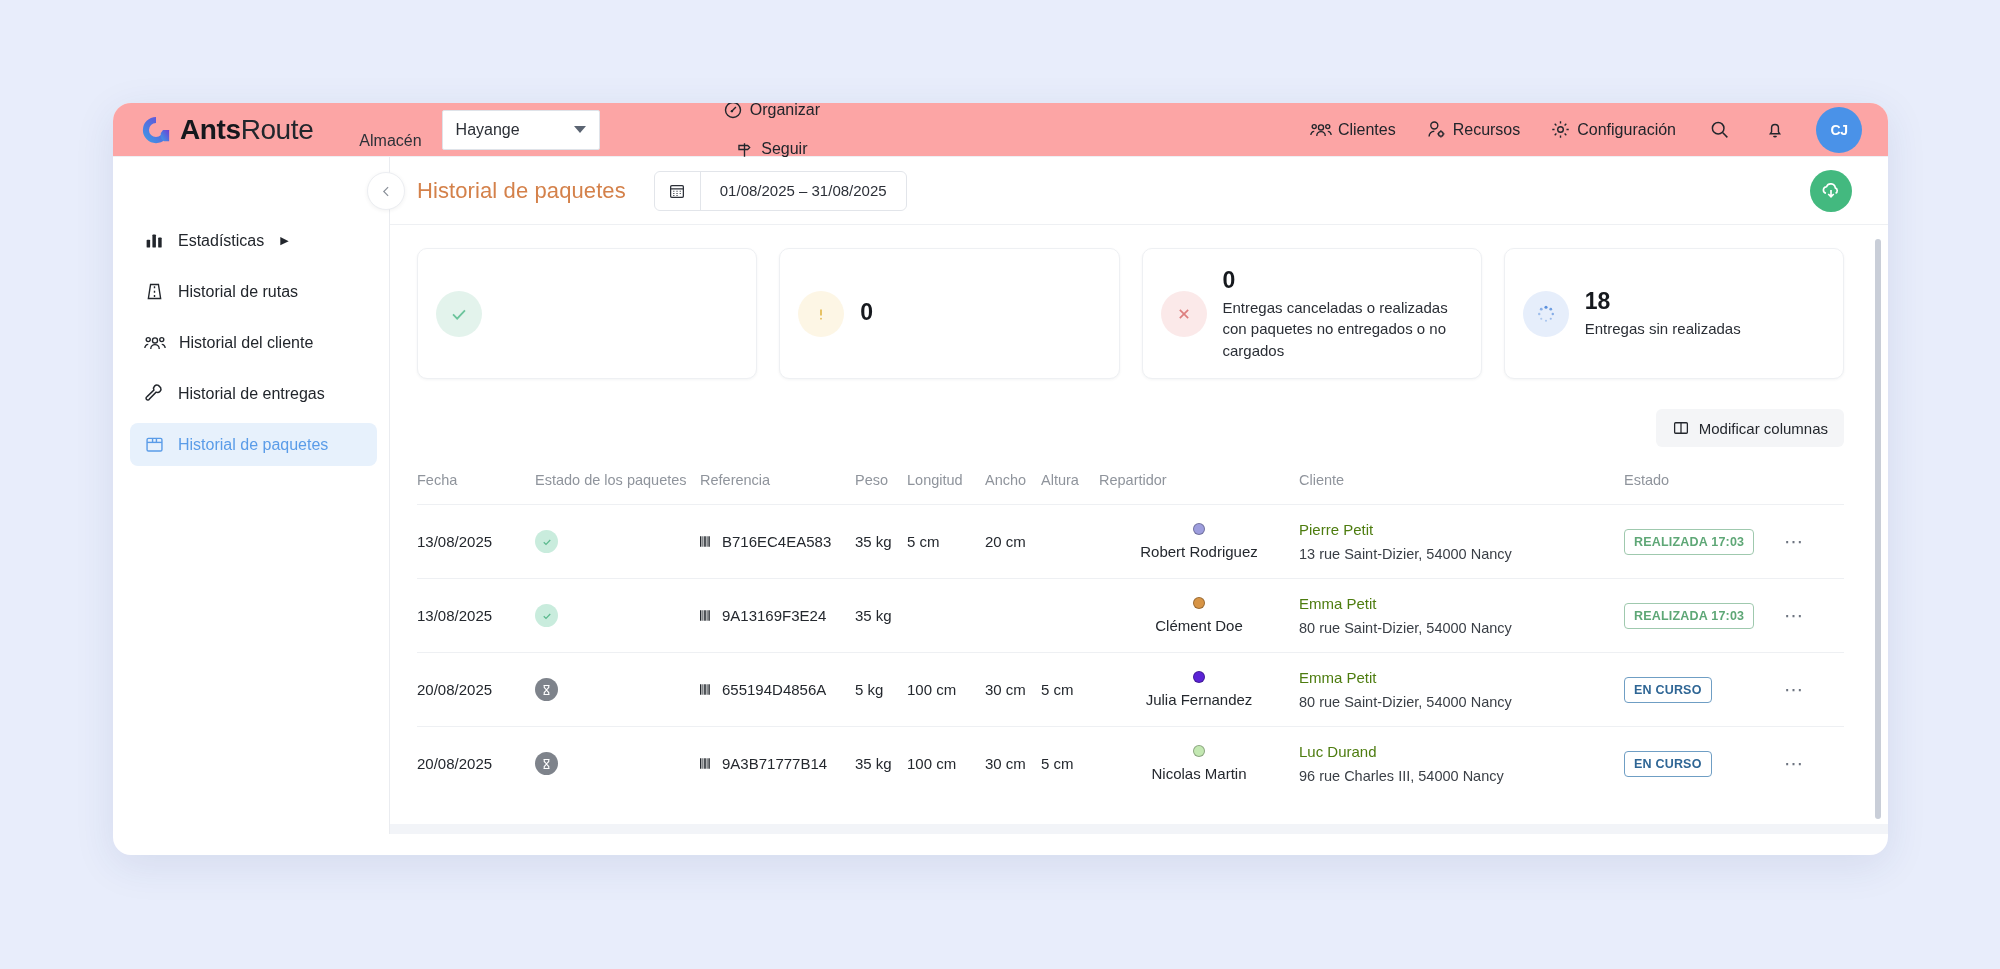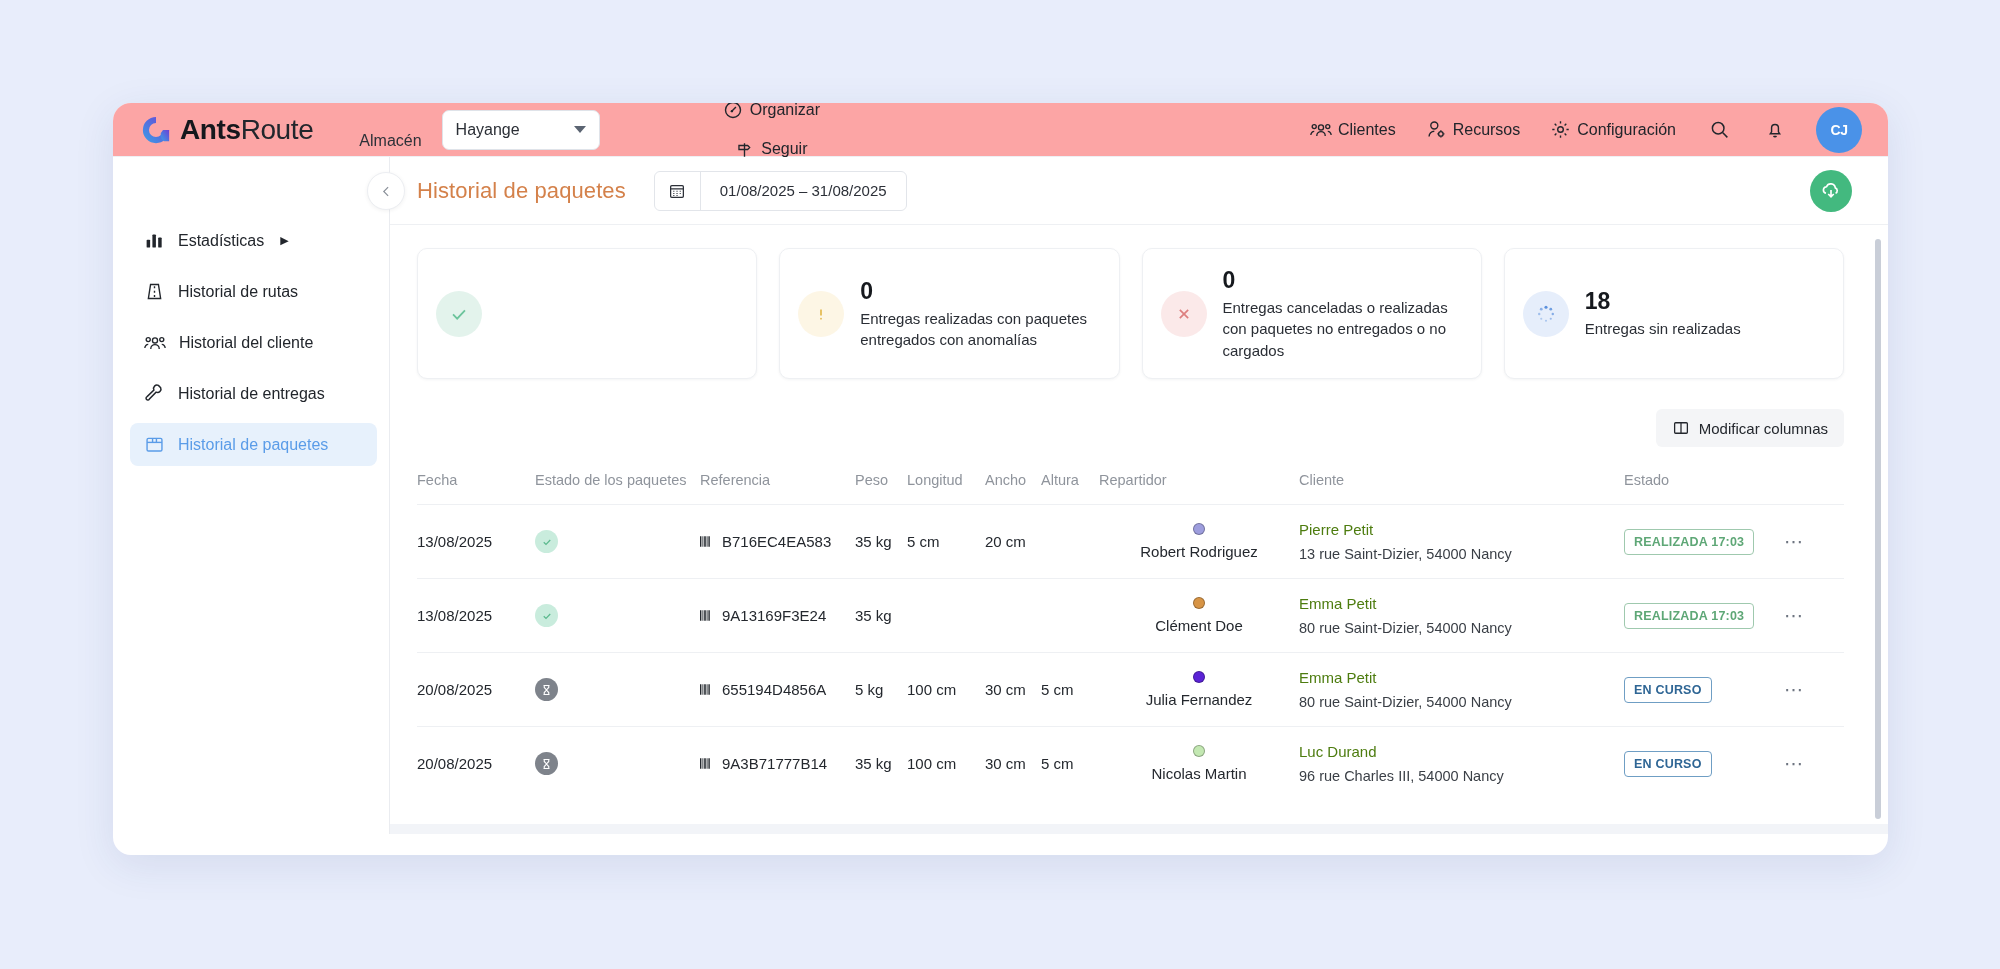--- a/index.html
+++ b/index.html
@@ -31,21 +31,21 @@
   .logo-wrap { display: flex; align-items: center; margin-left: 28px; gap: 9px; }
   .logo-mark { width: 30px; height: 30px; display:block; }
   .logo-text { font-size: 28px; letter-spacing: -0.4px; color:#15181d; }
   .logo-text b { font-weight: 700; }
   .logo-text span { font-weight: 400; color:#22262c; }
 
   .warehouse-wrap { display:flex; align-items:flex-end; gap:20px; margin-left: 46px; }
   .warehouse-label { font-size: 16px; color:#2d3138; }
   .warehouse-select {
     width: 158px; height: 40px;
-    border: 1px solid #dfe3e9; border-radius: 7px;
+    border: 1px solid #dfe3e9; border-radius: 2px;
     display: flex; align-items: center;
     padding: 0 13px;
     font-size: 16px; color: #2b2f36;
     justify-content: space-between;
     background: #fff;
   }
   .caret { width:0;height:0;border-left:6px solid transparent;border-right:6px solid transparent;border-top:7px solid #5b6472; }
 
   .mainnav { display:flex; align-items:center; gap: 4px; margin-left: 109px; flex-direction: column; }
   .navitem {
@@ -362,21 +362,20 @@
           </div>
           <div class="kpi">
             <div class="kpi-ic" style="background:#fdf6e5">
               <svg width="20" height="20" viewBox="0 0 24 24" fill="none" stroke="#e2b74b" stroke-width="2">
                   <path d="M12 6.5v7.2"></path>
                   <circle cx="12" cy="17.6" r="1.05" fill="#e2b74b" stroke="none"></circle>
                 </svg>
             </div>
             <div>
               <div class="kpi-num">0</div>
-              <div class="kpi-lbl">Entregas realizadas con paquetes entregados con anomalías</div>
             </div>
           </div>
           <div class="kpi">
             <div class="kpi-ic" style="background:#fbe9e9">
               <svg width="20" height="20" viewBox="0 0 24 24" fill="none" stroke="#dd7f7f" stroke-width="2">
                   <path d="M7 7l10 10M17 7L7 17"></path>
                 </svg>
             </div>
             <div>
               <div class="kpi-num">0</div>

